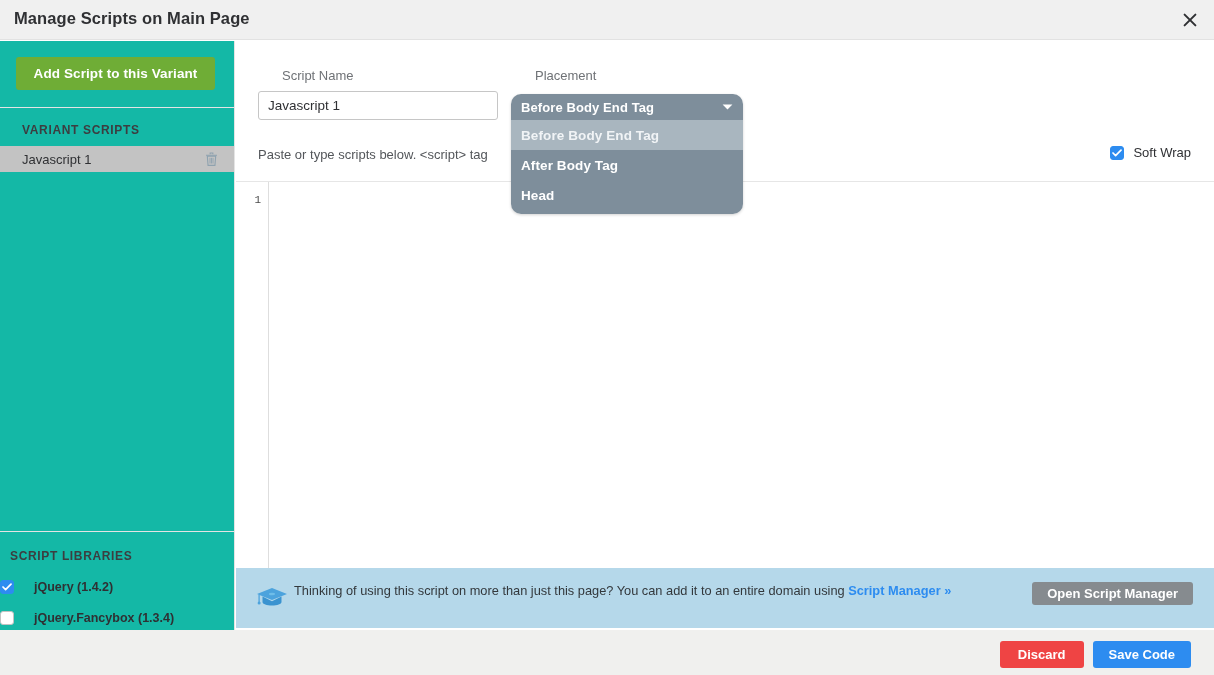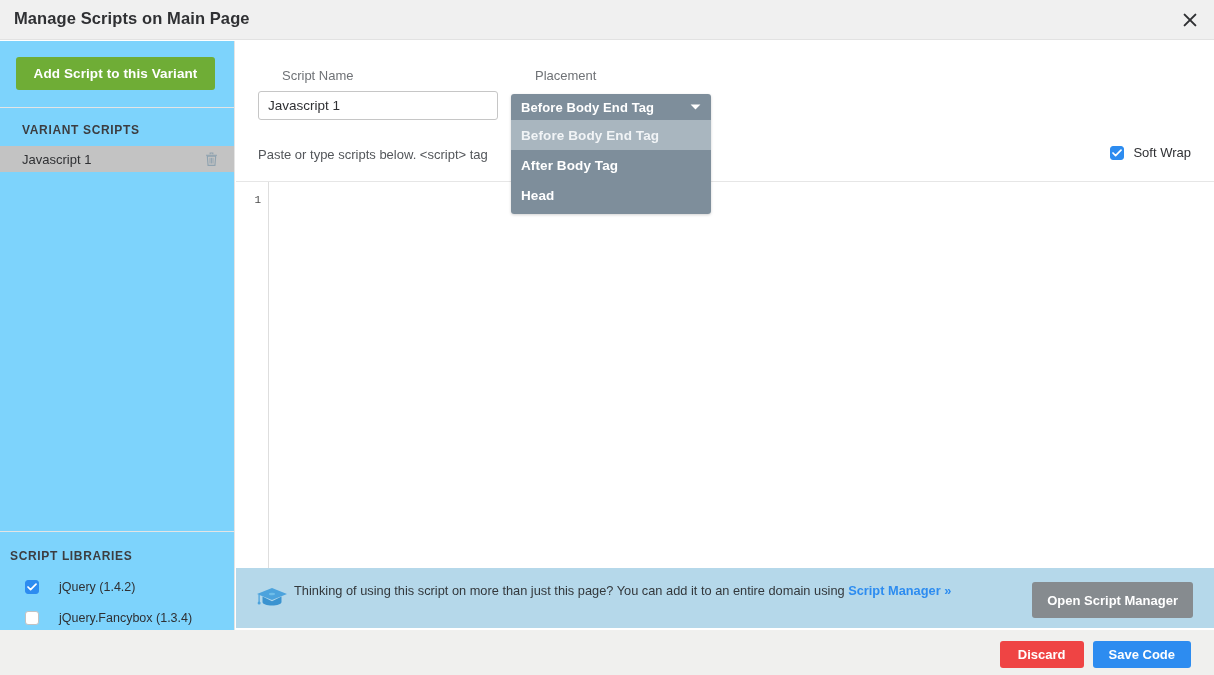--- a/index.html
+++ b/index.html
@@ -46,21 +46,21 @@
     justify-content: center;
     cursor: pointer;
   }
   .close-btn svg { display: block; }
 
   
   .sidebar {
     position: absolute;
     left: 0; top: 41px;
     width: 235px; height: 589px;
-    background: #7dd3fc;
+    background: #14b8a6;
     border-right: 1px solid #e4e4e4;
   }
   .add-script-wrap {
     padding: 16px 12px 17px 16px;
   }
   .add-script-btn {
     display: block;
     width: 199px;
     height: 33px;
     line-height: 33px;
@@ -127,22 +127,22 @@
     font-size: 12px;
     font-weight: bold;
     color: #3c3d40;
     letter-spacing: 0.65px;
     padding: 17px 0 8px 10px;
   }
   .lib-row {
     display: flex;
     align-items: center;
     height: 31px;
-    padding-left: 25px;
-    cursor: pointer;
+    cursor: pointer;
+    font-weight: bold;
   }
   .lib-row-label {
     font-size: 12.5px;
     color: #2f3033;
     margin-left: 20px;
   }
 
   
   .cb {
     width: 14px; height: 14px;
@@ -212,23 +212,23 @@
     font-size: 13px;
     color: #2f3033;
     margin-left: 9px;
     font-weight: 500;
   }
 
   
   .placement-dd {
     position: absolute;
     left: 275px; top: 53px;
-    width: 200px;
+    width: 232px;
     z-index: 40;
-    border-radius: 3px;
+    border-radius: 10px;
     box-shadow: 0 1px 3px rgba(0,0,0,0.18);
     overflow: hidden;
   }
   .dd-head {
     position: relative;
     height: 26px;
     background: #7e8e9b;
     display: flex;
     align-items: center;
     cursor: pointer;
@@ -318,21 +318,21 @@
   }
   .banner-link {
     color: #2d8cf0;
     font-weight: bold;
     text-decoration: none;
     cursor: pointer;
   }
   .banner-btn {
     position: absolute;
     right: 21px; top: 14px;
-    height: 36px;
+    height: 23px;
     padding: 0 15px;
     background: #868b8f;
     color: #ffffff;
     border: none;
     border-radius: 3px;
     font-size: 13px;
     font-weight: bold;
     cursor: pointer;
     font-family: inherit;
   }

